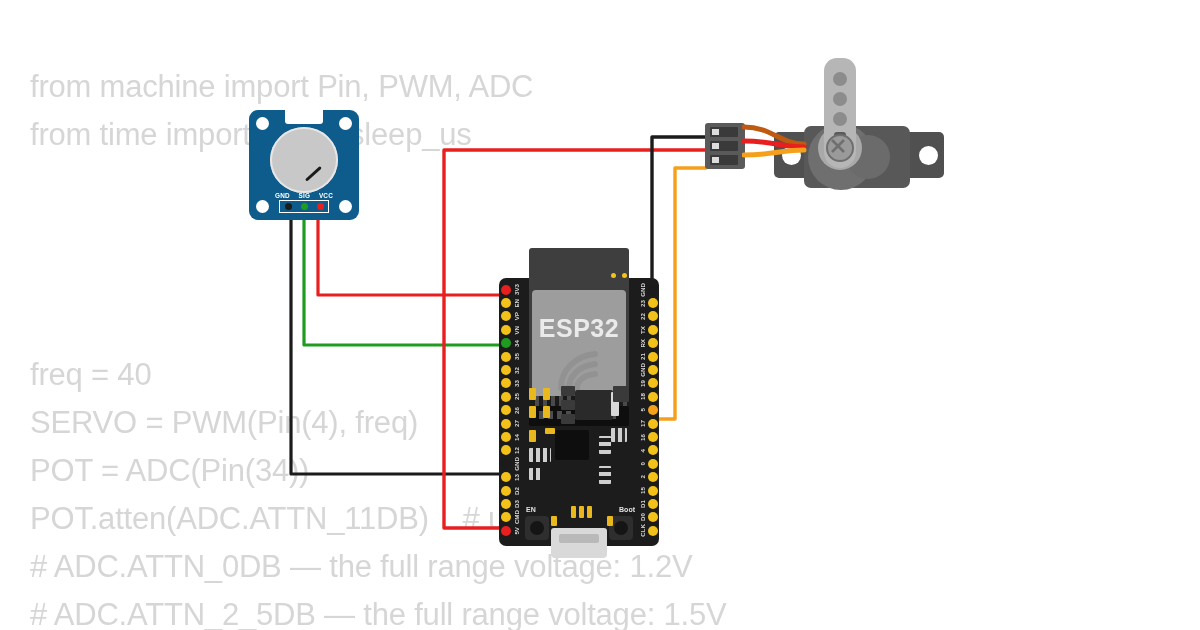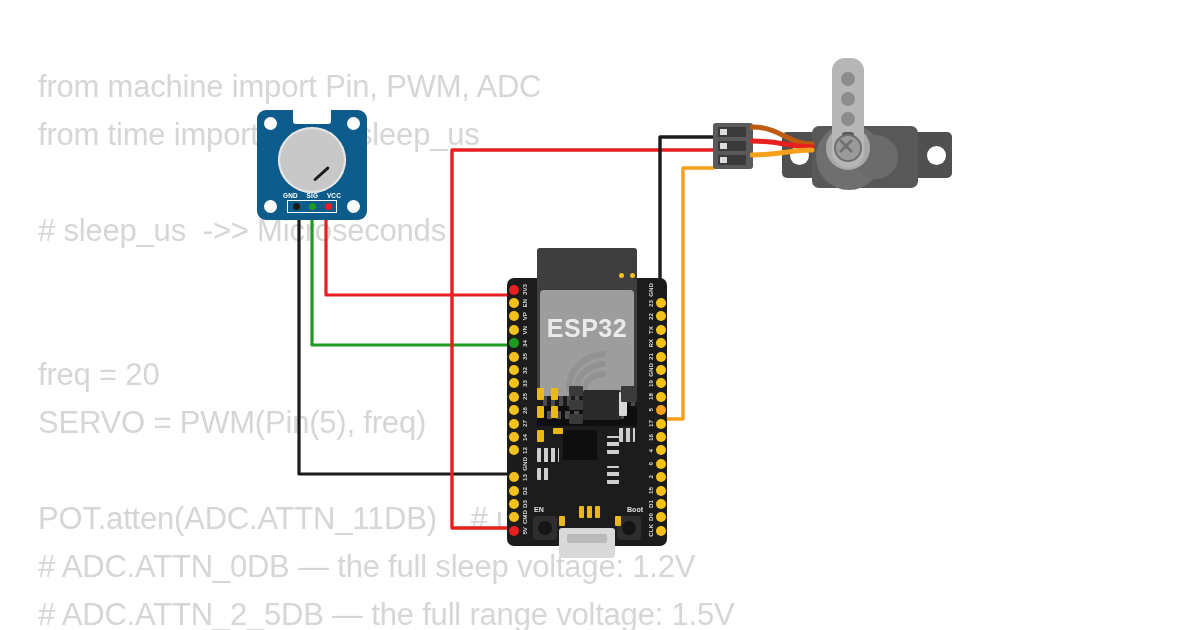--- a/index.html
+++ b/index.html
@@ -1,21 +1,21 @@
 <!DOCTYPE html>
 <html><head>
 <meta charset="utf-8">
 <style>
   html,body{margin:0;padding:0;background:#ffffff;}
   body{
     width:1200px;height:630px;position:relative;overflow:hidden;
     font-family:"Liberation Sans", sans-serif;
     background:#ffffff;
   }
-  #stage{position:absolute;left:8px;top:0;width:1184px;height:630px;}
+  #stage{position:absolute;left:0;top:0;width:1184px;height:630px;}
 
   
   .code-layer{position:absolute;left:0;top:0;width:1200px;height:630px;z-index:1;}
   .code-line{
     position:absolute;left:30px;
     color:#d6d6d6;
     font-family:"Liberation Sans", sans-serif;
     font-size:31px;
     line-height:34px;
     white-space:pre;
@@ -151,26 +151,26 @@
 </style>
 </head>
 <body>
 
 <div id="stage">
 
   <div class="code-layer">
     <div class="code-line" style="top:70px">from machine import Pin, PWM, ADC</div>
     <div class="code-line" style="top:118px">from time import sleep, sleep_us</div>
     <div class="code-line" style="top:166px"></div>
-    <div class="code-line" style="top:214px"># sleep_us  -&gt;&gt; Microseconds</div>
     <div class="code-line" style="top:310px"></div>
-    <div class="code-line" style="top:358px">freq = 20</div>
-    <div class="code-line" style="top:406px">SERVO = PWM(Pin(5), freq)</div>
+    <div class="code-line" style="top:358px">freq = 40</div>
+    <div class="code-line" style="top:406px">SERVO = PWM(Pin(4), freq)</div>
+    <div class="code-line" style="top:454px">POT = ADC(Pin(34))</div>
     <div class="code-line" style="top:502px">POT.atten(ADC.ATTN_11DB)    # up to 3.3V</div>
-    <div class="code-line" style="top:550px"># ADC.ATTN_0DB — the full sleep voltage: 1.2V</div>
+    <div class="code-line" style="top:550px"># ADC.ATTN_0DB — the full range voltage: 1.2V</div>
     <div class="code-line" style="top:598px"># ADC.ATTN_2_5DB — the full range voltage: 1.5V</div>
   </div>
 
   <svg class="wire-layer" viewBox="0 0 1200 630">
     <polyline id="w0" fill="none" stroke="#1b1b1b" stroke-width="3.2" stroke-linecap="round" stroke-linejoin="round" points="291,217 291,474 509,474"></polyline>
     <polyline id="w1" fill="none" stroke="#1f9c1f" stroke-width="3.2" stroke-linecap="round" stroke-linejoin="round" points="304,217 304,345 509,345"></polyline>
     <polyline id="w2" fill="none" stroke="#e81f1f" stroke-width="3.2" stroke-linecap="round" stroke-linejoin="round" points="318,217 318,295 509,295"></polyline>
     <polyline id="w3" fill="none" stroke="#e81f1f" stroke-width="3.4" stroke-linecap="round" stroke-linejoin="round" points="706,150 444,150 444,528 509,528"></polyline>
     <polyline id="w4" fill="none" stroke="#1b1b1b" stroke-width="3.4" stroke-linecap="round" stroke-linejoin="round" points="706,137 652,137 652,292 649,292"></polyline>
     <polyline id="w5" fill="none" stroke="#f5a01a" stroke-width="3.4" stroke-linecap="round" stroke-linejoin="round" points="706,168 675,168 675,419 649,419"></polyline>

